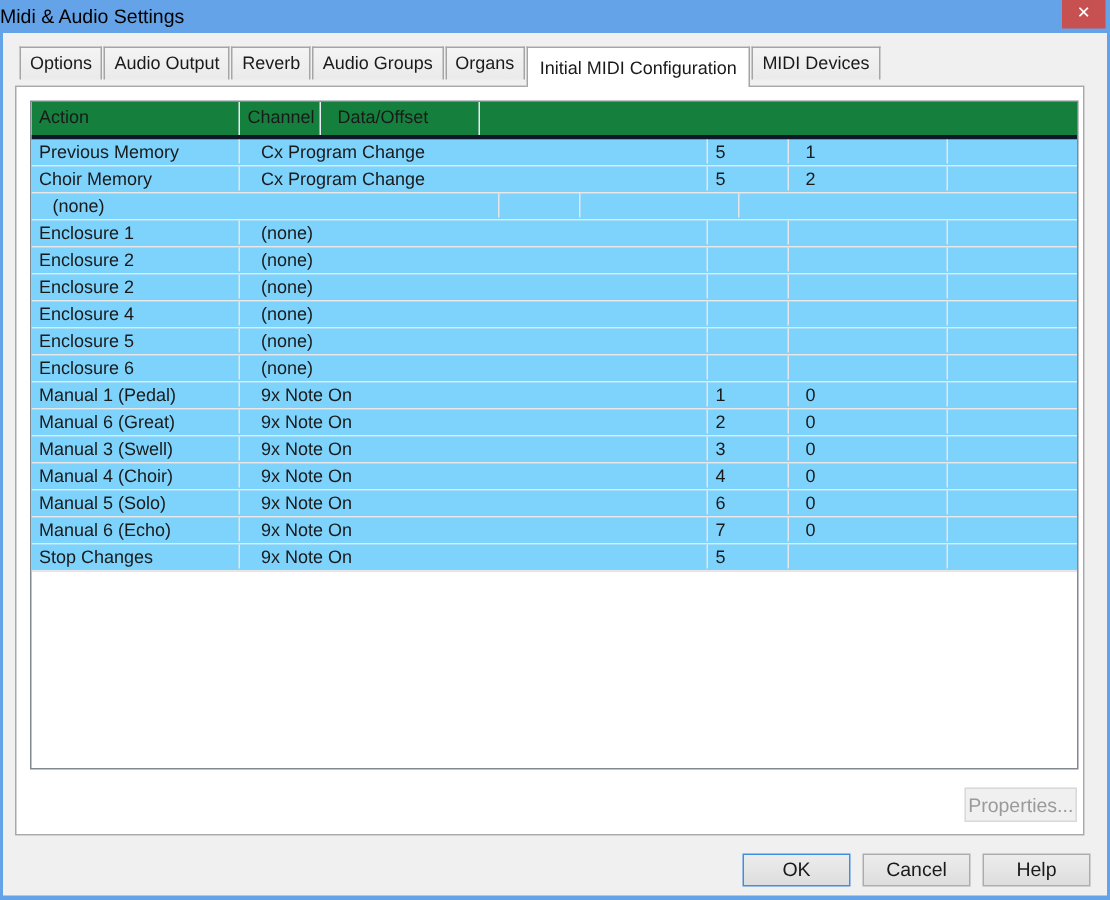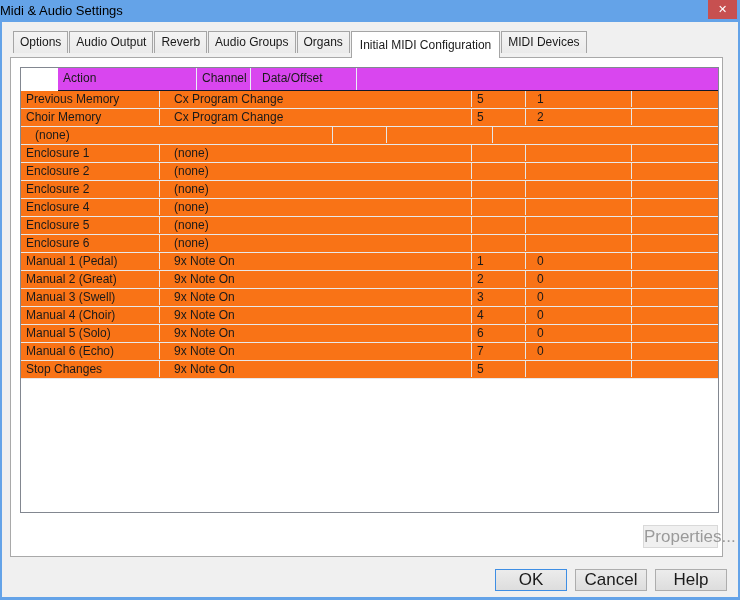--- a/index.html
+++ b/index.html
@@ -25,36 +25,36 @@
     border:1px solid #a5a5a5;border-bottom:none;box-sizing:border-box;white-space:nowrap;cursor:default;}
   .tab.active{height:27px;margin-bottom:0;padding:3px 8px 0 8px;background:#fff;position:relative;z-index:6;}
 
   
   .panel{position:absolute;left:10px;top:57px;width:713px;height:500px;box-sizing:border-box;
     background:#fff;border:1px solid #a9a9a9;z-index:1;}
 
   
   .table{position:absolute;left:20px;top:67px;width:699px;height:446px;box-sizing:border-box;
     background:#fff;border:1px solid #828790;z-index:2;overflow:hidden;}
-  .thead{display:flex;height:22px;background:#d946ef;border-bottom:1px solid #0f172a;margin-left:37px;}
+  .thead{display:flex;height:22px;background:#15803d;border-bottom:3px solid #0f172a;}
   .hcell{box-sizing:border-box;height:22px;line-height:21px;border-right:1px solid #e9eef5;
     white-space:nowrap;overflow:hidden;cursor:default;}
-  .trow{display:flex;height:17px;border-bottom:1px solid #e8e8e8;background:#f97316;}
+  .trow{display:flex;height:17px;border-bottom:1px solid #e8e8e8;background:#7dd3fc;}
   .tcell{box-sizing:border-box;height:16px;line-height:16px;border-right:1px solid #e6e6e6;
     white-space:nowrap;overflow:hidden;}
   .c0{width:139px;padding-left:5px;}
   .c1{width:312px;padding-left:14px;}
   .c2{width:54px;padding-left:5px;}
   .c3{width:106px;padding-left:11px;}
   .c4{flex:1;border-right:none;}
 
   
   .btn{position:absolute;box-sizing:border-box;height:22px;width:72px;
     background:linear-gradient(#ececec,#ddd);border:1px solid #adadad;
-    font-family:"Liberation Sans",sans-serif;font-size:17px;color:#1a1a1a;
+    font-family:"Liberation Sans",sans-serif;font-size:13px;color:#1a1a1a;
     text-align:center;line-height:20px;padding:0;cursor:default;z-index:4;}
   .btn-ok{left:495px;top:569px;border:1px solid #3e8ee4;}
   .btn-cancel{left:575px;top:569px;}
   .btn-help{left:655px;top:569px;}
   .btn-props{left:643px;top:525px;width:75px;height:23px;line-height:21px;
     background:#f0f0f0;border:1px solid #d9d9d9;color:#9a9a9a;}
 </style>
 </head>
 <body>
 
@@ -150,21 +150,21 @@
           <div class="tcell c4"></div>
         </div>
         <div class="trow">
           <div class="tcell c0">Manual 1 (Pedal)</div>
           <div class="tcell c1">9x Note On</div>
           <div class="tcell c2">1</div>
           <div class="tcell c3">0</div>
           <div class="tcell c4"></div>
         </div>
         <div class="trow">
-          <div class="tcell c0">Manual 2 (Great)</div>
+          <div class="tcell c0">Manual 6 (Great)</div>
           <div class="tcell c1">9x Note On</div>
           <div class="tcell c2">2</div>
           <div class="tcell c3">0</div>
           <div class="tcell c4"></div>
         </div>
         <div class="trow">
           <div class="tcell c0">Manual 3 (Swell)</div>
           <div class="tcell c1">9x Note On</div>
           <div class="tcell c2">3</div>
           <div class="tcell c3">0</div>

